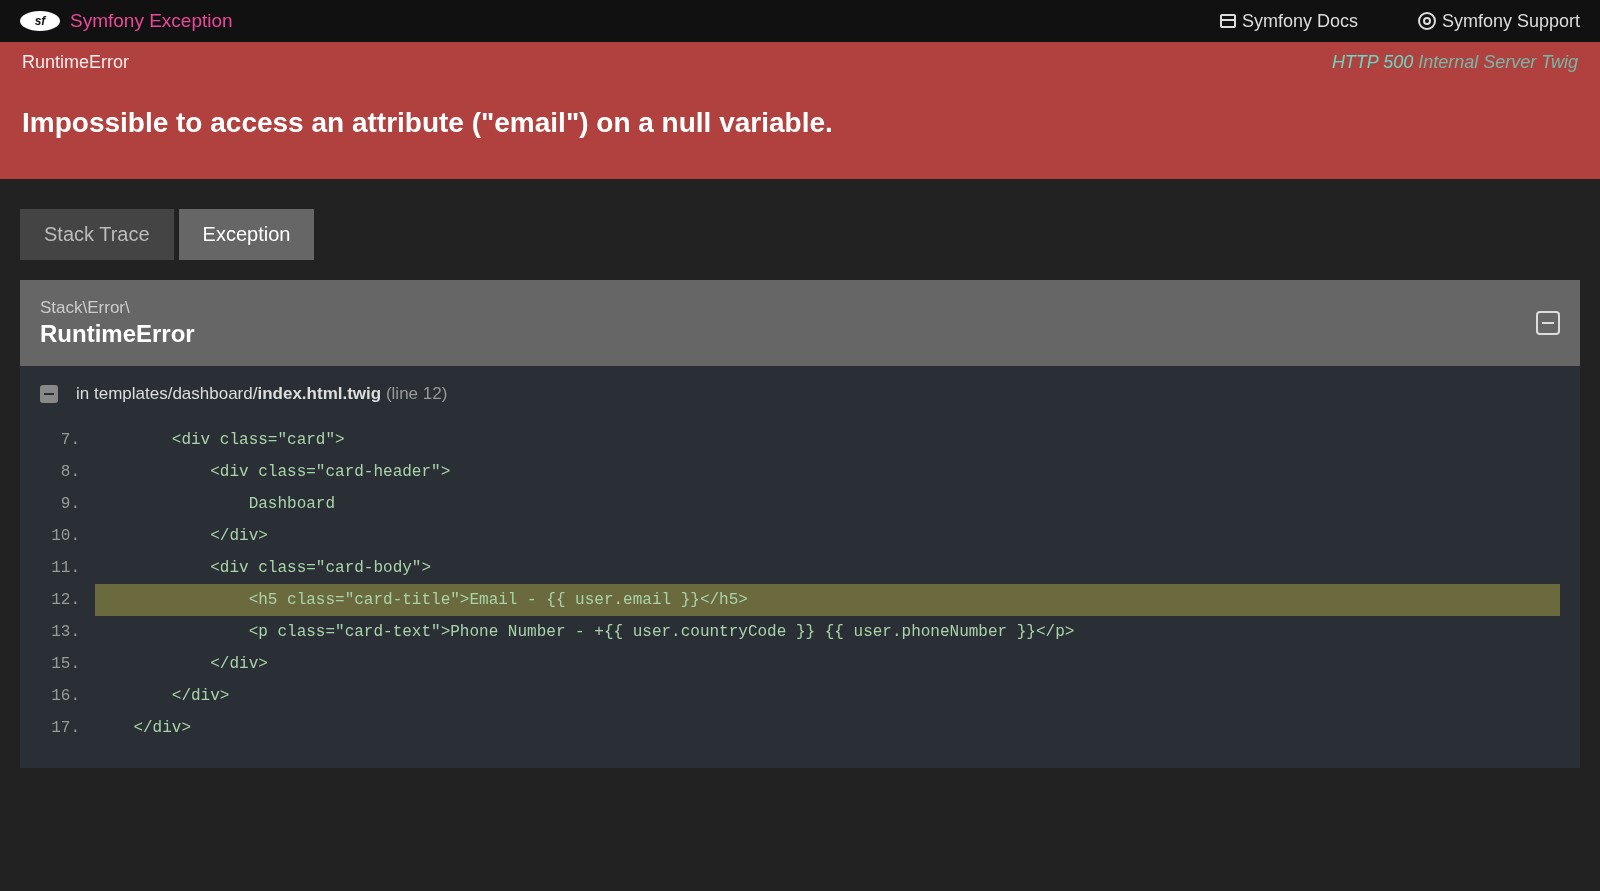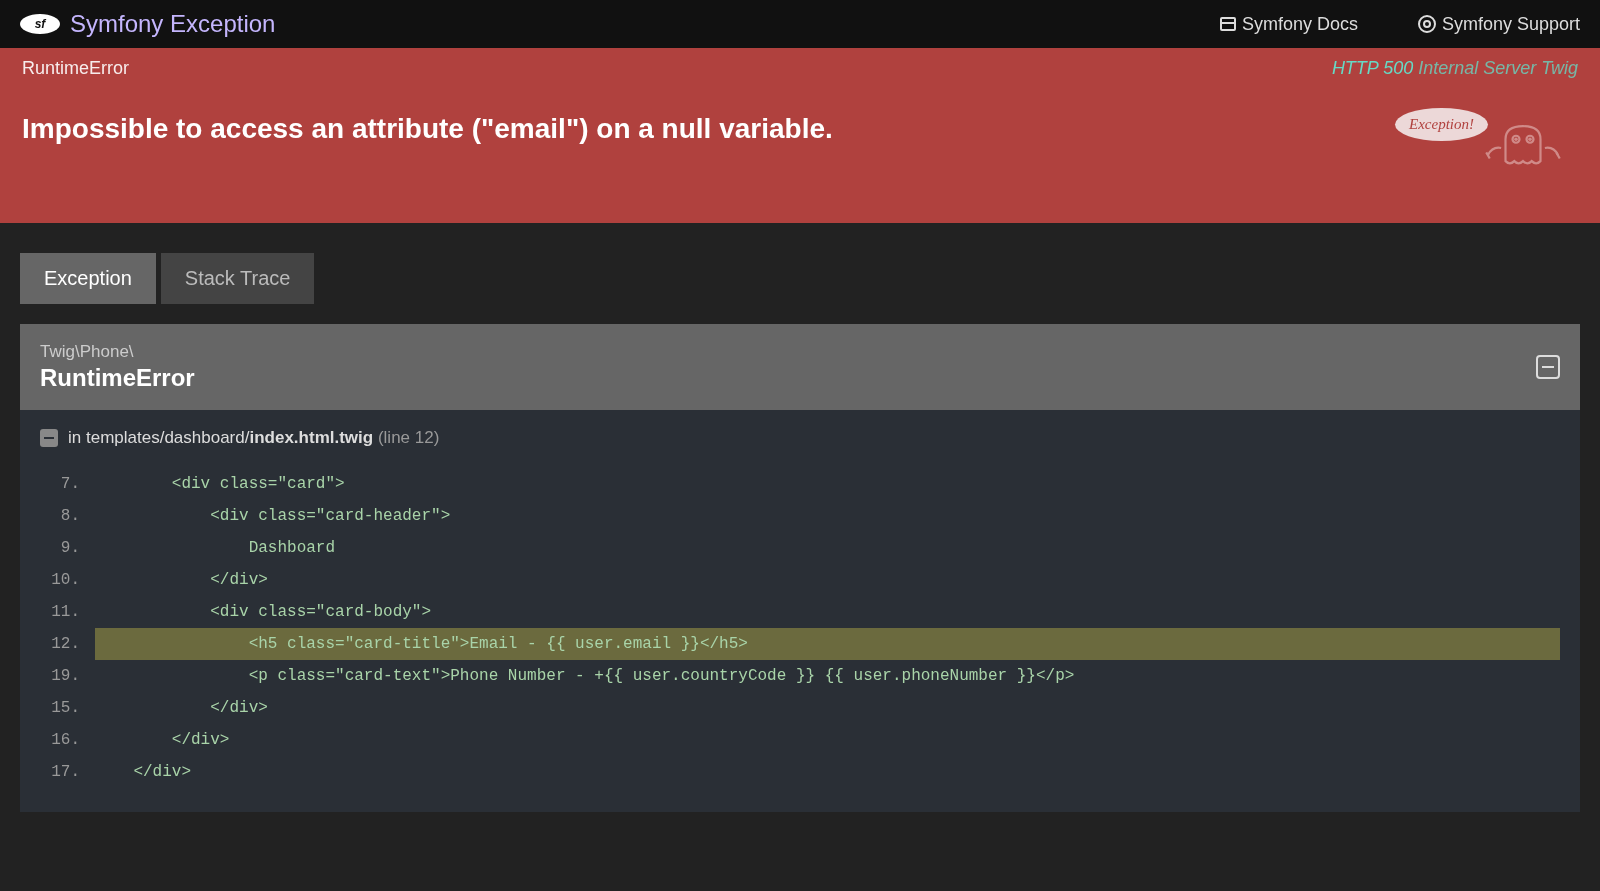--- a/index.html
+++ b/index.html
@@ -37,22 +37,22 @@
       color: #111;
       display: flex;
       align-items: center;
       justify-content: center;
       font-size: 12px;
       font-weight: bold;
       font-style: italic;
     }
     
     .top-bar-title {
-      color: #c4b5fd;
-      font-size: 24px;
+      color: #ec4899;
+      font-size: 19px;
     }
     
     .top-bar-right {
       display: flex;
       gap: 60px;
     }
     
     .top-link {
       color: #ddd;
       font-size: 18px;
@@ -255,20 +255,21 @@
     .trace-toggle::before {
       content: '';
       width: 10px;
       height: 2px;
       background: #2a2f36;
     }
     
     .trace-path {
       color: #ddd;
       font-size: 17px;
+      margin-left: 8px;
     }
     
     .trace-path-bold {
       font-weight: bold;
     }
     
     .trace-line-info {
       color: #999;
     }
     
@@ -328,49 +329,34 @@
 <div class="error-header">
   <div class="error-header-top">
     <span class="error-type">RuntimeError</span>
     <span>
       <span class="http-status">HTTP 500</span>
       <span class="http-status http-status-text">Internal Server Twig</span>
     </span>
   </div>
   <div class="error-header-main">
     <h1 class="error-message">Impossible to access an attribute ("email") on a null variable.</h1>
-    <div class="ghost-container">
-      <div class="speech-bubble">Exception!</div>
-      <svg class="ghost-svg" viewBox="0 0 100 80">
-        <g fill="none" stroke="#d08a88" stroke-width="2.5">
-          <path d="M 30 30 Q 30 15 50 15 Q 70 15 70 30 L 70 55 Q 65 60 60 55 Q 55 60 50 55 Q 45 60 40 55 Q 35 60 30 55 Z"></path>
-          <circle cx="42" cy="30" r="4"></circle>
-          <circle cx="58" cy="30" r="4"></circle>
-          <path d="M 25 40 Q 15 38 10 48"></path>
-          <path d="M 75 40 Q 85 38 90 48"></path>
-          <path d="M 8 45 L 12 52 M 88 45 L 92 52"></path>
-        </g>
-        <circle cx="42" cy="30" r="2" fill="#d08a88"></circle>
-        <circle cx="58" cy="30" r="2" fill="#d08a88"></circle>
-      </svg>
-    </div>
   </div>
 </div>
 
 <div class="tabs-container">
   <div class="tabs">
+    <div class="tab">Stack Trace</div>
     <div class="tab active">Exception</div>
-    <div class="tab">Stack Trace</div>
   </div>
 </div>
 
 <div class="exception-panel">
   <div class="panel-header">
     <div>
-      <div class="exception-namespace">Twig\Phone\</div>
+      <div class="exception-namespace">Stack\Error\</div>
       <div class="exception-class">RuntimeError</div>
     </div>
     <div class="collapse-btn"></div>
   </div>
   <div class="panel-body">
     <div class="trace-location">
       <div class="trace-toggle"></div>
       <div class="trace-path">
         <span>in </span><span>templates/dashboard/</span><span class="trace-path-bold">index.html.twig</span><span class="trace-line-info"> (line 12)</span>
       </div>
@@ -394,21 +380,21 @@
         </div>
         <div class="code-line">
           <span class="line-number">11.</span>
           <span class="line-content">            &lt;div class="card-body"&gt;</span>
         </div>
         <div class="code-line highlighted">
           <span class="line-number">12.</span>
           <span class="line-content">                &lt;h5 class="card-title"&gt;Email - {{ user.email }}&lt;/h5&gt;</span>
         </div>
         <div class="code-line">
-          <span class="line-number">19.</span>
+          <span class="line-number">13.</span>
           <span class="line-content">                &lt;p class="card-text"&gt;Phone Number - +{{ user.countryCode }} {{ user.phoneNumber }}&lt;/p&gt;</span>
         </div>
         <div class="code-line">
           <span class="line-number">15.</span>
           <span class="line-content">            &lt;/div&gt;</span>
         </div>
         <div class="code-line">
           <span class="line-number">16.</span>
           <span class="line-content">        &lt;/div&gt;</span>
         </div>

